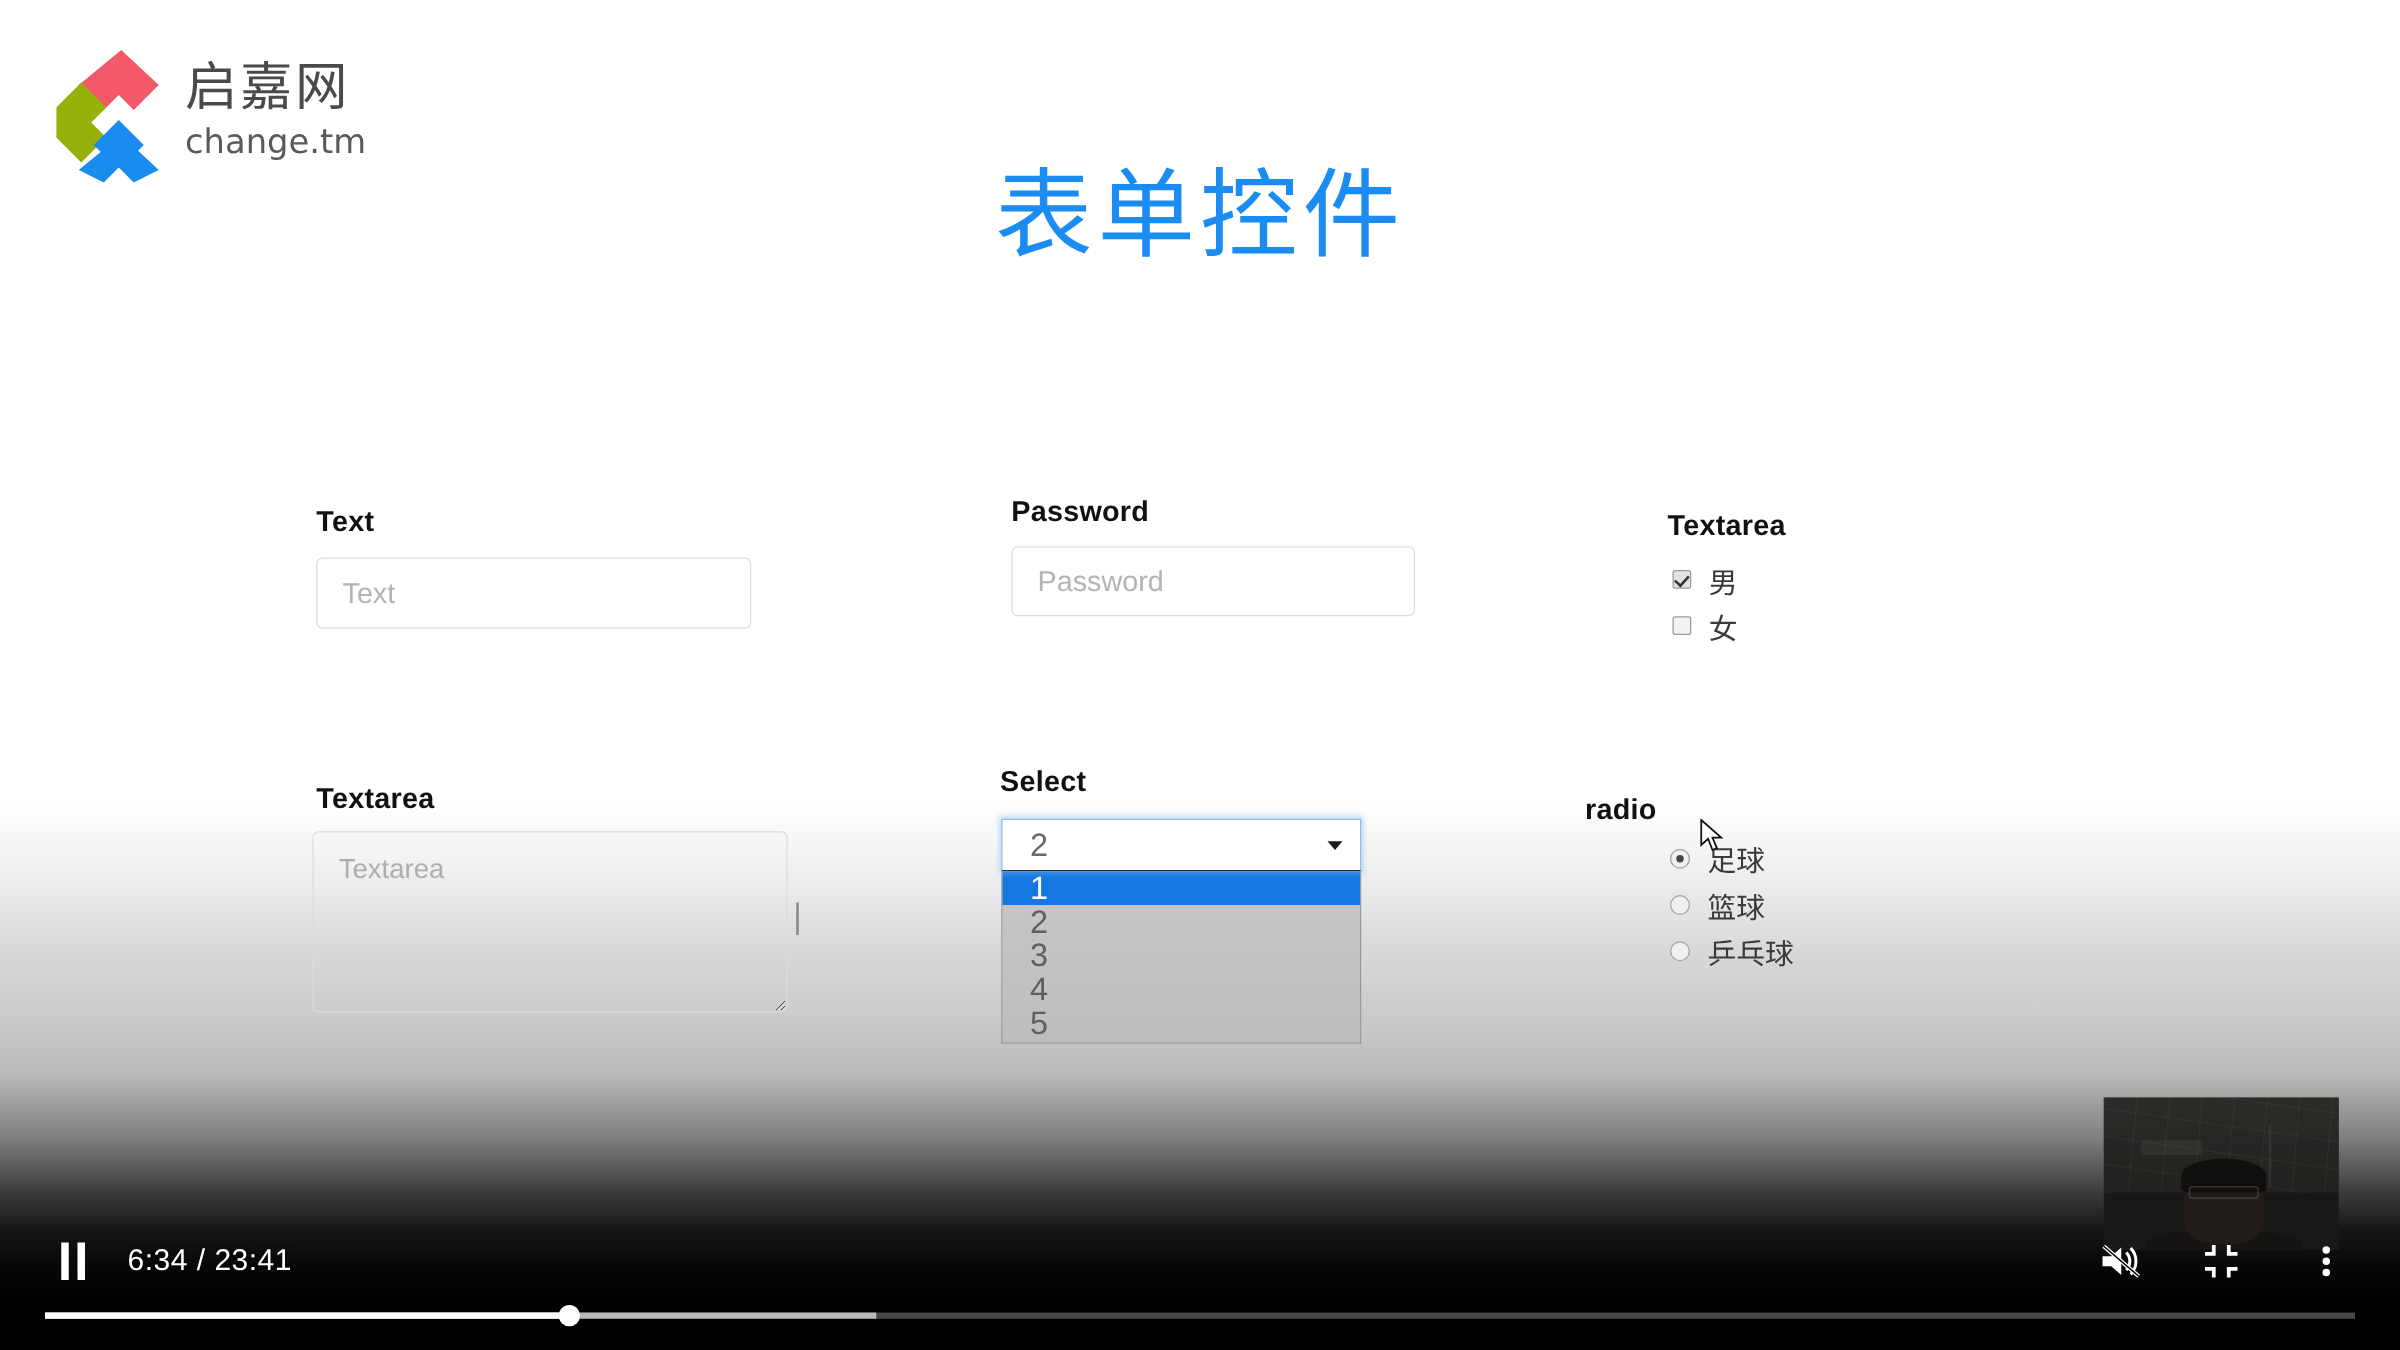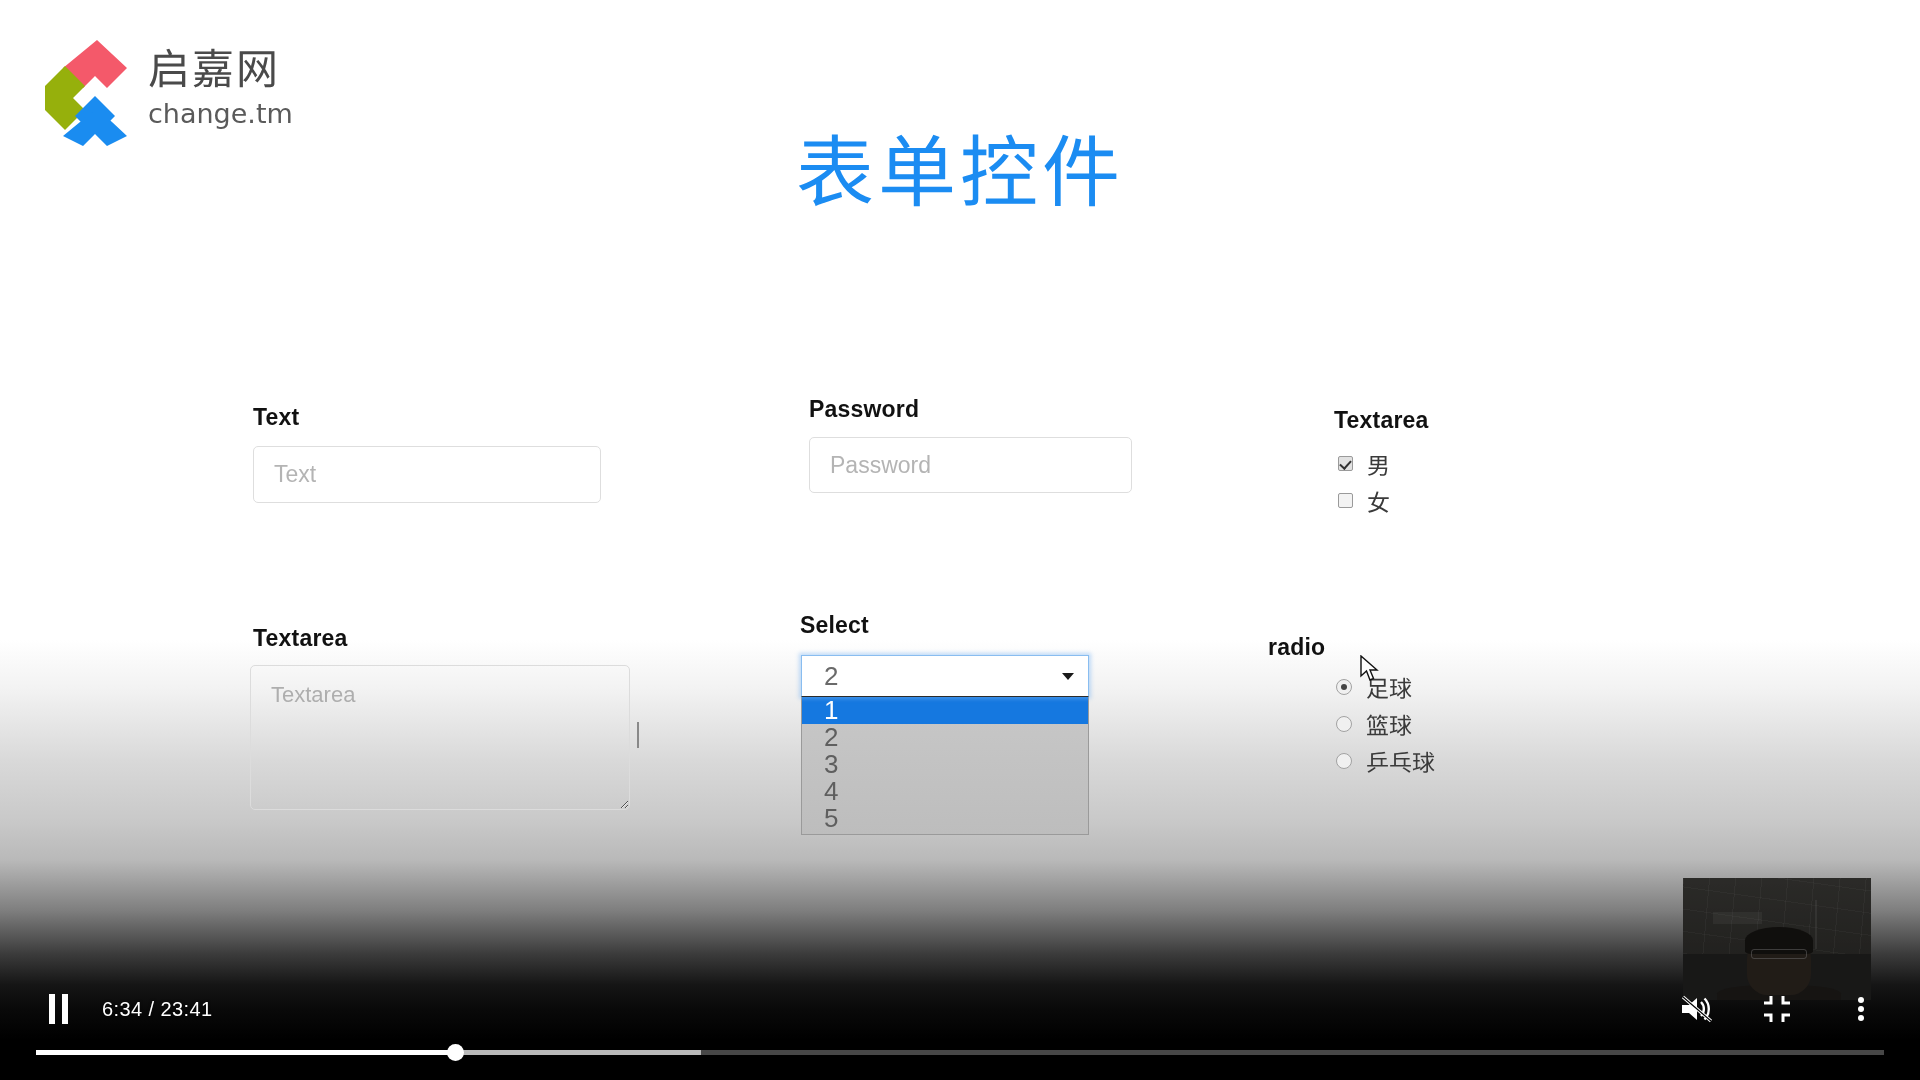--- a/index.html
+++ b/index.html
@@ -287,21 +287,21 @@
   }
   #btn-pause i {
     display: block;
     width: 6px; height: 30px;
     background: #fff;
   }
   #time-display {
     margin-left: 22px;
     color: #ffffff;
     font-family: "Liberation Sans", sans-serif;
-    font-size: 20px;
+    font-size: 24px;
     letter-spacing: .4px;
     text-shadow: 0 0 3px rgba(0,0,0,.6);
   }
   #controls-spacer { flex: 1 1 auto; }
 
   .ctrl-icon {
     width: 50px; height: 50px;
     display: flex; align-items: center; justify-content: center;
     cursor: pointer;
     position: relative;

